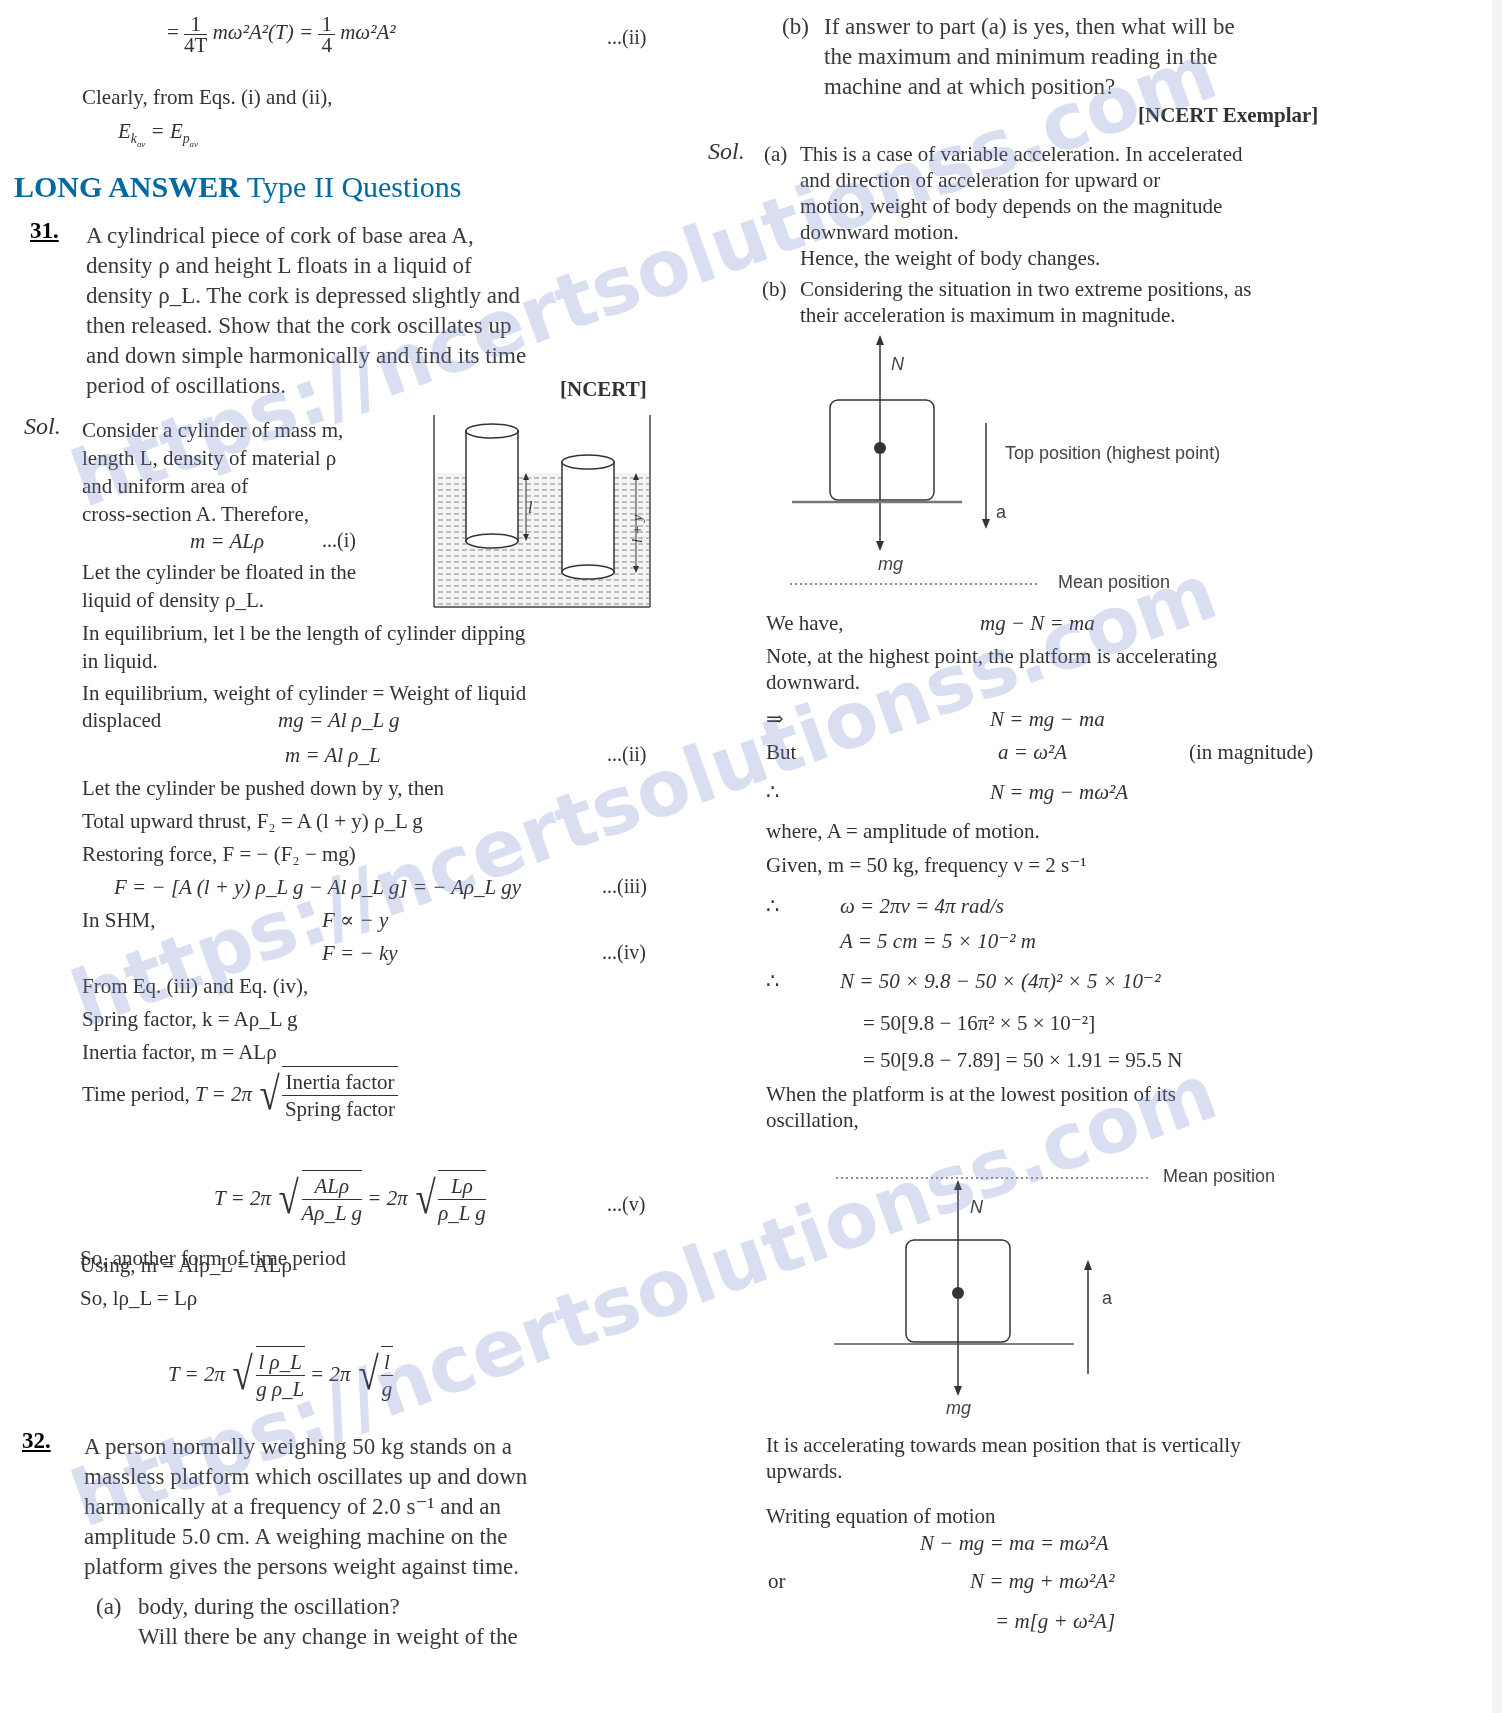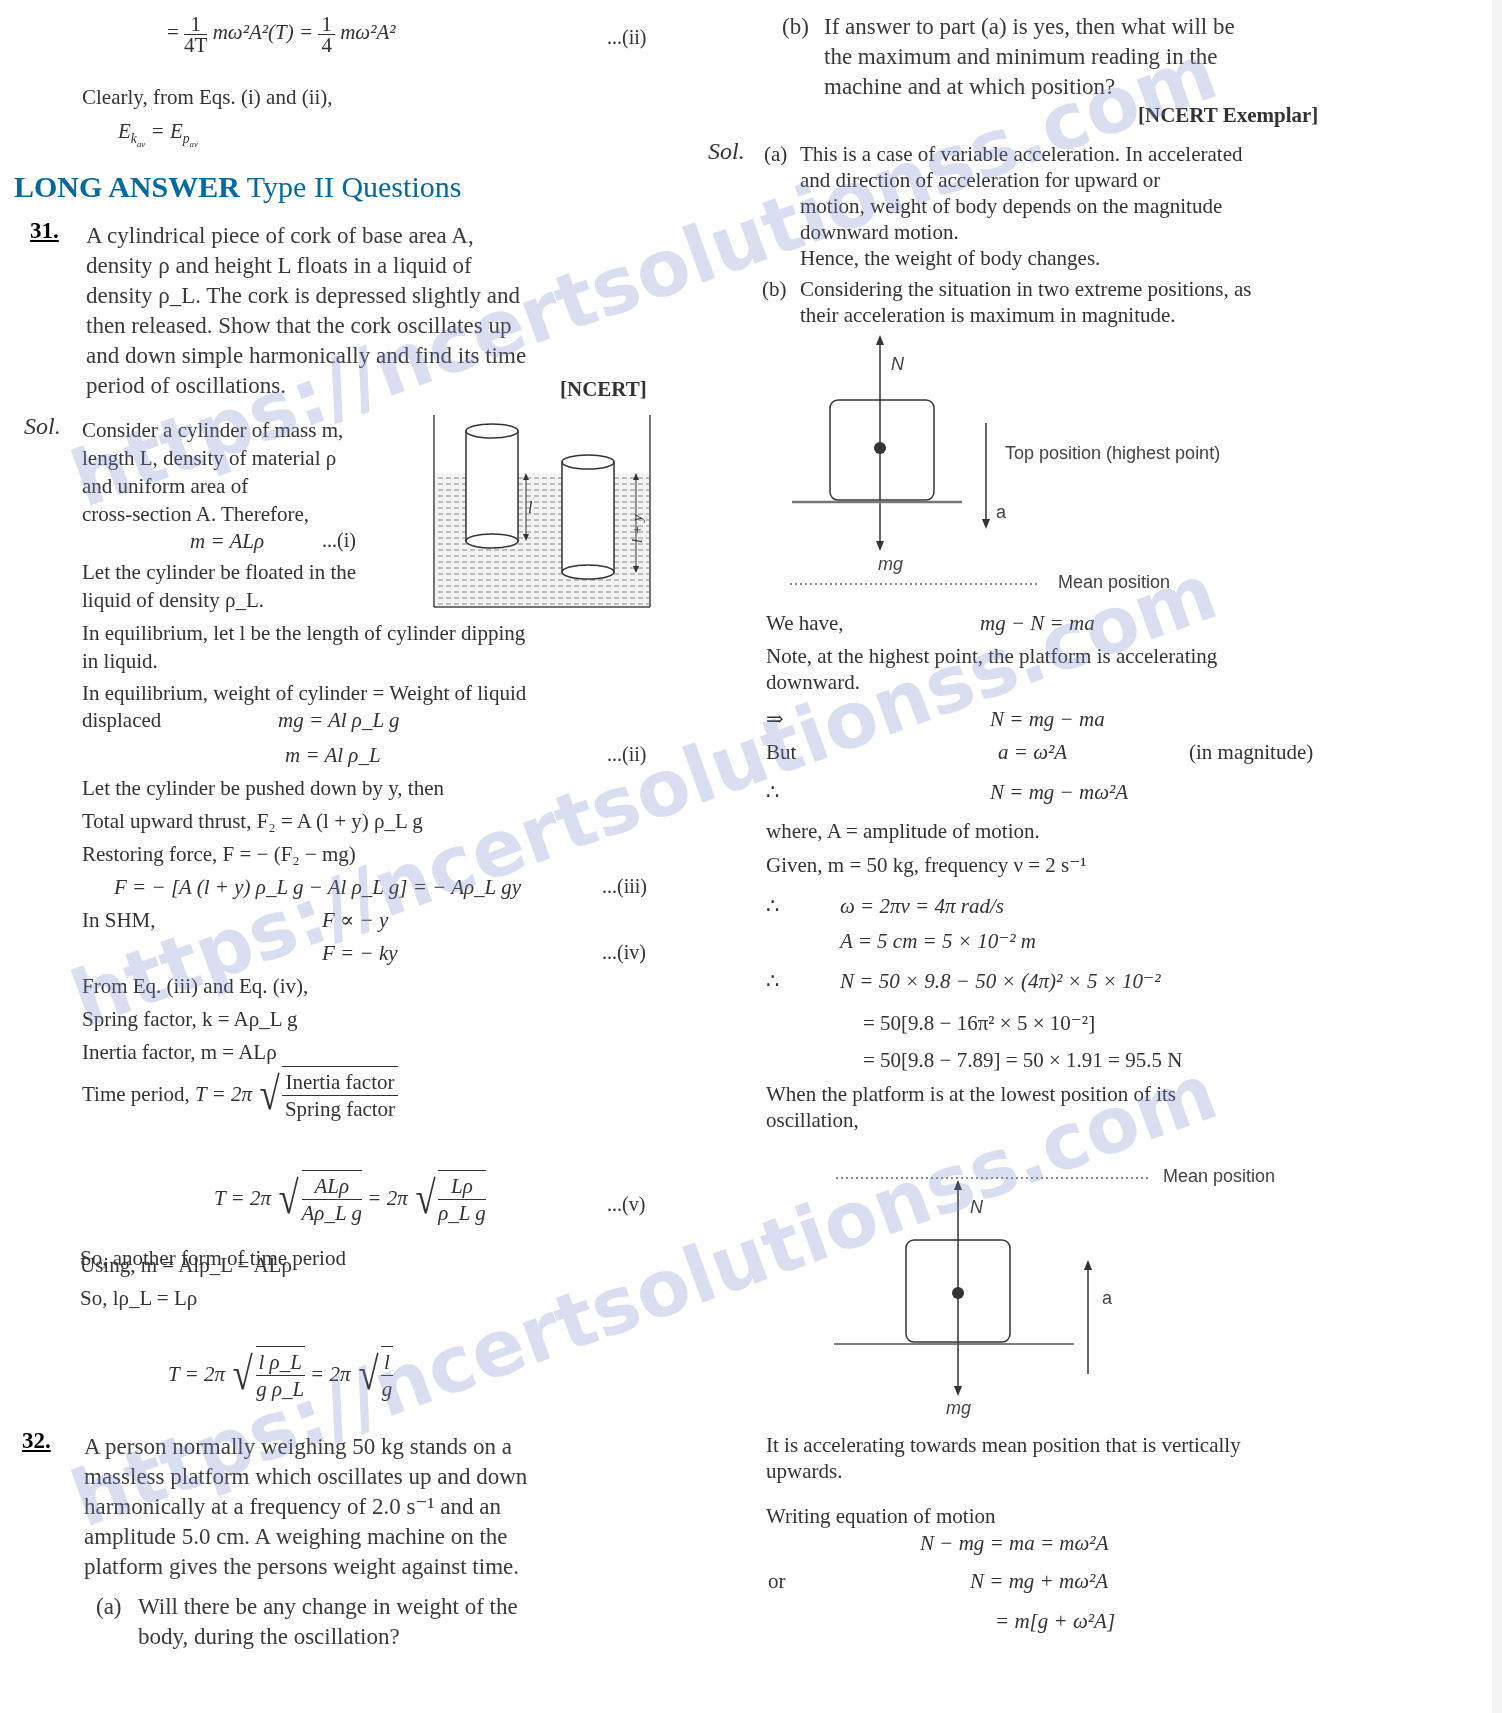--- a/index.html
+++ b/index.html
@@ -161,22 +161,22 @@
 <div class="abs qnum" style="left:22px; top:1428px;">32.</div>
 <div class="abs tq" style="left:84px; top:1432px; width:568px; text-align:justify; white-space:normal;">
   <div>A person normally weighing 50 kg stands on a</div>
   <div>massless platform which oscillates up and down</div>
   <div>harmonically at a frequency of 2.0 s⁻¹ and an</div>
   <div>amplitude 5.0 cm. A weighing machine on the</div>
   <div>platform gives the persons weight against time.</div>
 </div>
 <div class="abs tq" style="left:96px; top:1592px;">(a)</div>
 <div class="abs tq" style="left:138px; top:1592px;">
+  <div>body, during the oscillation?</div>
   <div>Will there be any change in weight of the</div>
-  <div>body, during the oscillation?</div>
 </div>
 
 <div class="abs tq" style="left:782px; top:12px;">(b)</div>
 <div class="abs tq" style="left:824px; top:12px;">
   <div>If answer to part (a) is yes, then what will be</div>
   <div>the maximum and minimum reading in the</div>
   <div>machine and at which position?</div>
 </div>
 <div class="abs tag" style="left:1138px; top:103px;">[NCERT Exemplar]</div>
 
@@ -255,18 +255,18 @@
 <div class="abs diag-label" style="left:1102px; top:1288px;">a</div>
 <div class="abs diag-italic" style="left:946px; top:1398px;">mg</div>
 
 <div class="abs t" style="left:766px; top:1432px;">
   <div>It is accelerating towards mean position that is vertically</div>
   <div>upwards.</div>
 </div>
 <div class="abs t" style="left:766px; top:1495px;margin-top:8px;">Writing equation of motion</div>
 <div class="abs t i" style="left:920px; top:1530px;">N − mg = ma = mω²A</div>
 <div class="abs t" style="left:768px; top:1568px;">or</div>
-<div class="abs t i" style="left:970px; top:1568px;">N = mg + mω²A</div>
+<div class="abs t i" style="left:970px; top:1568px;">N = mg + mω²A²</div>
 <div class="abs t i" style="left:995px; top:1608px;">= m[g + ω²A]</div>
 
 <div class="watermark" style="left:60px; top:440px; transform: rotate(-20deg);">https://ncertsolutionss.com</div>
 <div class="watermark" style="left:60px; top:960px; transform: rotate(-20deg);">https://ncertsolutionss.com</div>
 <div class="watermark" style="left:60px; top:1460px; transform: rotate(-20deg);">https://ncertsolutionss.com</div>
 
 </body></html>

